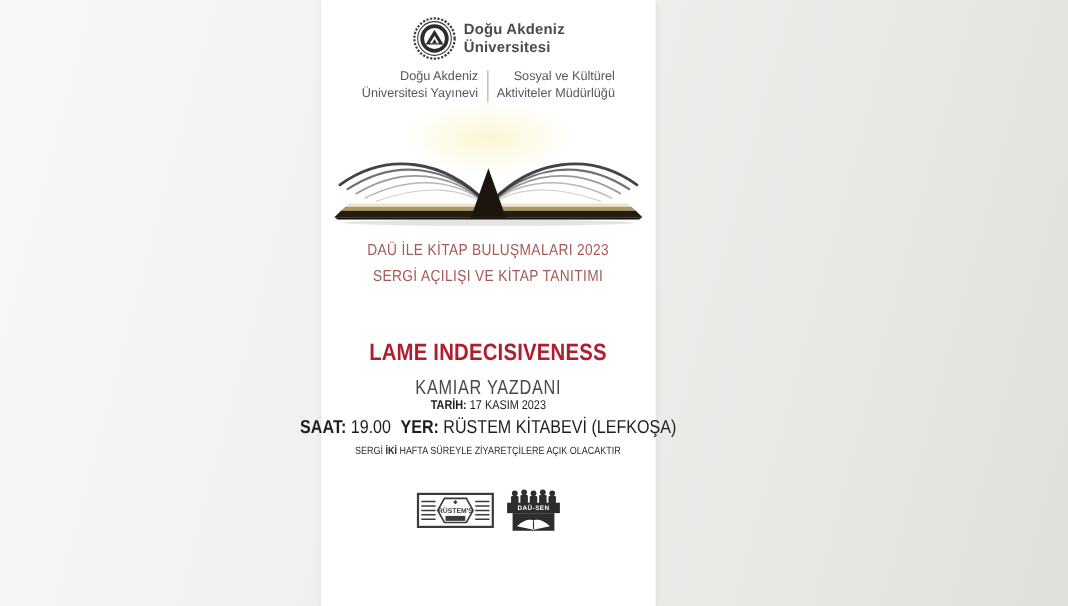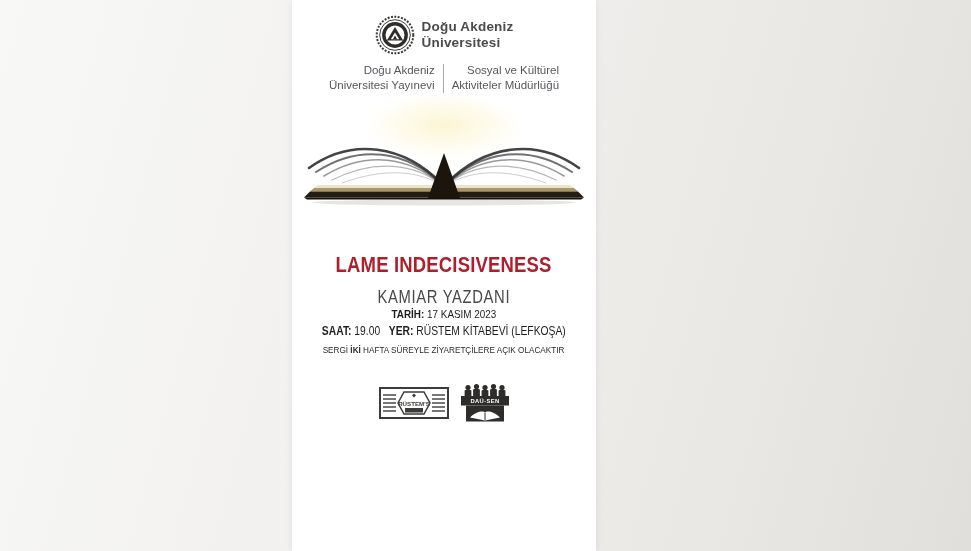--- a/index.html
+++ b/index.html
@@ -26,21 +26,21 @@
   .v-divider{width:1px;height:29px;background:#a7a7a6;}
 
   .book-wrap{margin-top:2px;width:300px;height:112px;}
 
   .series{margin-top:10px;color:#a45955;font-size:14.5px;line-height:1.55;letter-spacing:.4px;}
   .title{margin-top:44px;color:#b01e2c;font-weight:bold;font-size:21.5px;line-height:1.32;letter-spacing:.2px;}
   .author{margin-top:6px;color:#46484a;font-size:18.5px;letter-spacing:.8px;font-weight:400;}
 
   .details{color:#1e1e1c;}
   .d-line1{font-size:11.5px;}
-  .d-line2{font-size:12px;margin-top:4px;}
+  .d-line2{font-size:17px;margin-top:4px;}
   .d-line3{font-size:9.5px;margin-top:6px;color:#2b2b29;}
   .lbl{font-weight:bold;}
   .gap-left{margin-left:10px;}
 
   .logos-row{margin-top:27px;display:flex;align-items:center;gap:10px;}
 </style>
 </head>
 <body>
 
 <div class="poster">
@@ -102,20 +102,24 @@
       <path d="M24,90 L276,90 L280,93 L20,93 Z" fill="#ece3cc"></path>
       <path d="M20,93 L280,93 L284,96.5 L16,96.5 Z" fill="#ab985e"></path>
       <path d="M16,96.5 L284,96.5 L290,102.5 L10,102.5 Z" fill="#241c12"></path>
       <path d="M10,102.5 L290,102.5 L287,104.5 L13,104.5 Z" fill="#15100a"></path>
 
       <path d="M150,58 L134,103 L166,103 Z" fill="#1b150d"></path>
       <ellipse cx="150" cy="107.5" rx="132" ry="3" fill="#000000" opacity=".1"></ellipse>
     </svg>
   </div>
 
+  <div class="series">
+    <div><span class="cond">DAÜ İLE KİTAP BULUŞMALARI 2023</span></div>
+    <div><span class="cond">SERGİ AÇILIŞI VE KİTAP TANITIMI</span></div>
+  </div>
 
   <div class="title">
     <div><span class="cond">LAME INDECISIVENESS</span></div>
   </div>
 
   <div class="author">
     <span class="cond-tight">KAMIAR YAZDANI</span>
   </div>
 
   <div class="details">

